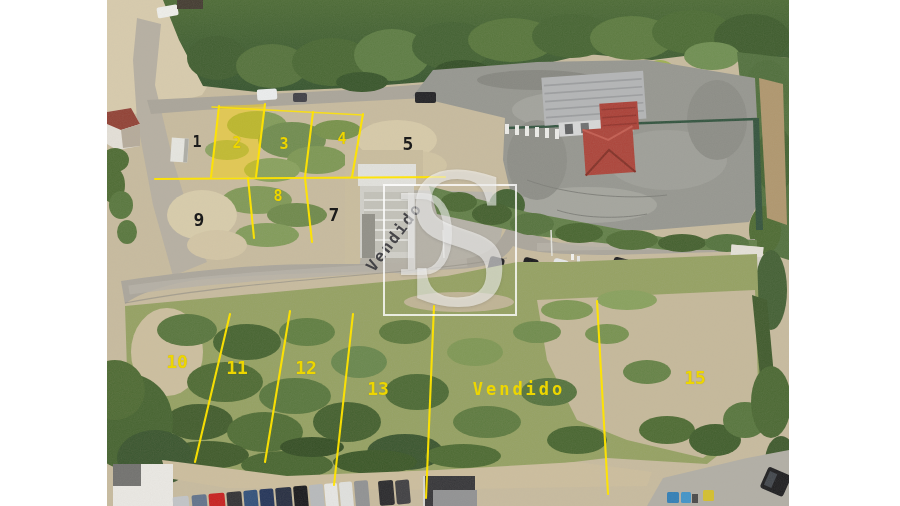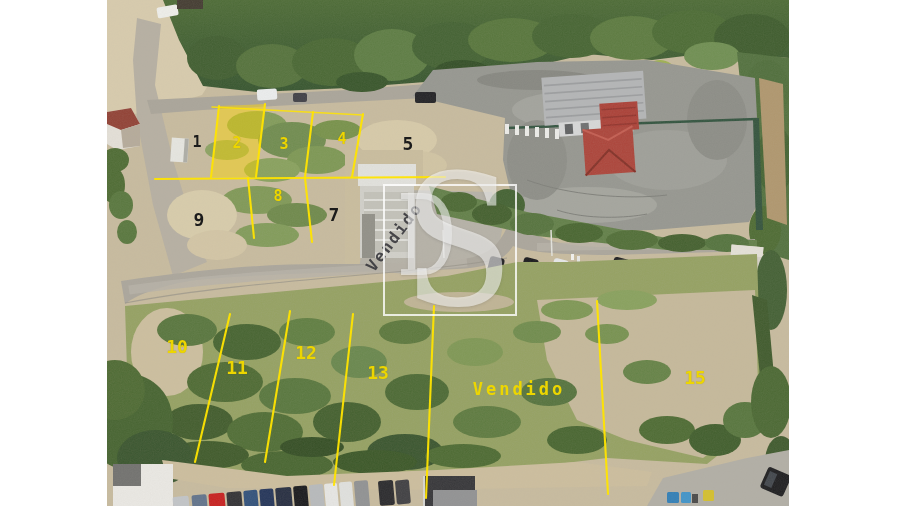--- a/index.html
+++ b/index.html
@@ -299,24 +299,24 @@
     </svg>
 
     <span class="lot dark" style="left:90px;top:142px">1</span>
     <span class="lot" style="left:130px;top:143px">2</span>
     <span class="lot" style="left:177px;top:144px">3</span>
     <span class="lot" style="left:235px;top:139px">4</span>
     <span class="lot dark lg" style="left:301px;top:143px">5</span>
     <span class="lot dark lg" style="left:227px;top:214px">7</span>
     <span class="lot" style="left:171px;top:196px">8</span>
     <span class="lot dark lg" style="left:92px;top:219px">9</span>
-    <span class="lot lg" style="left:70px;top:346px">10</span>
+    <span class="lot lg" style="left:70px;top:361px">10</span>
     <span class="lot lg" style="left:130px;top:367px">11</span>
-    <span class="lot lg" style="left:199px;top:352px">12</span>
-    <span class="lot lg" style="left:271px;top:372px">13</span>
+    <span class="lot lg" style="left:199px;top:367px">12</span>
+    <span class="lot lg" style="left:271px;top:388px">13</span>
     <span class="lot lg" style="left:588px;top:377px">15</span>
 
     <span class="sold-rot">Vendido</span>
     <span class="sold-field">Vendido</span>
 
     <div class="wm-frame"></div>
     <span class="wm-letter wm-d">D</span>
     <span class="wm-letter wm-s">S</span>
 
   </figure>

